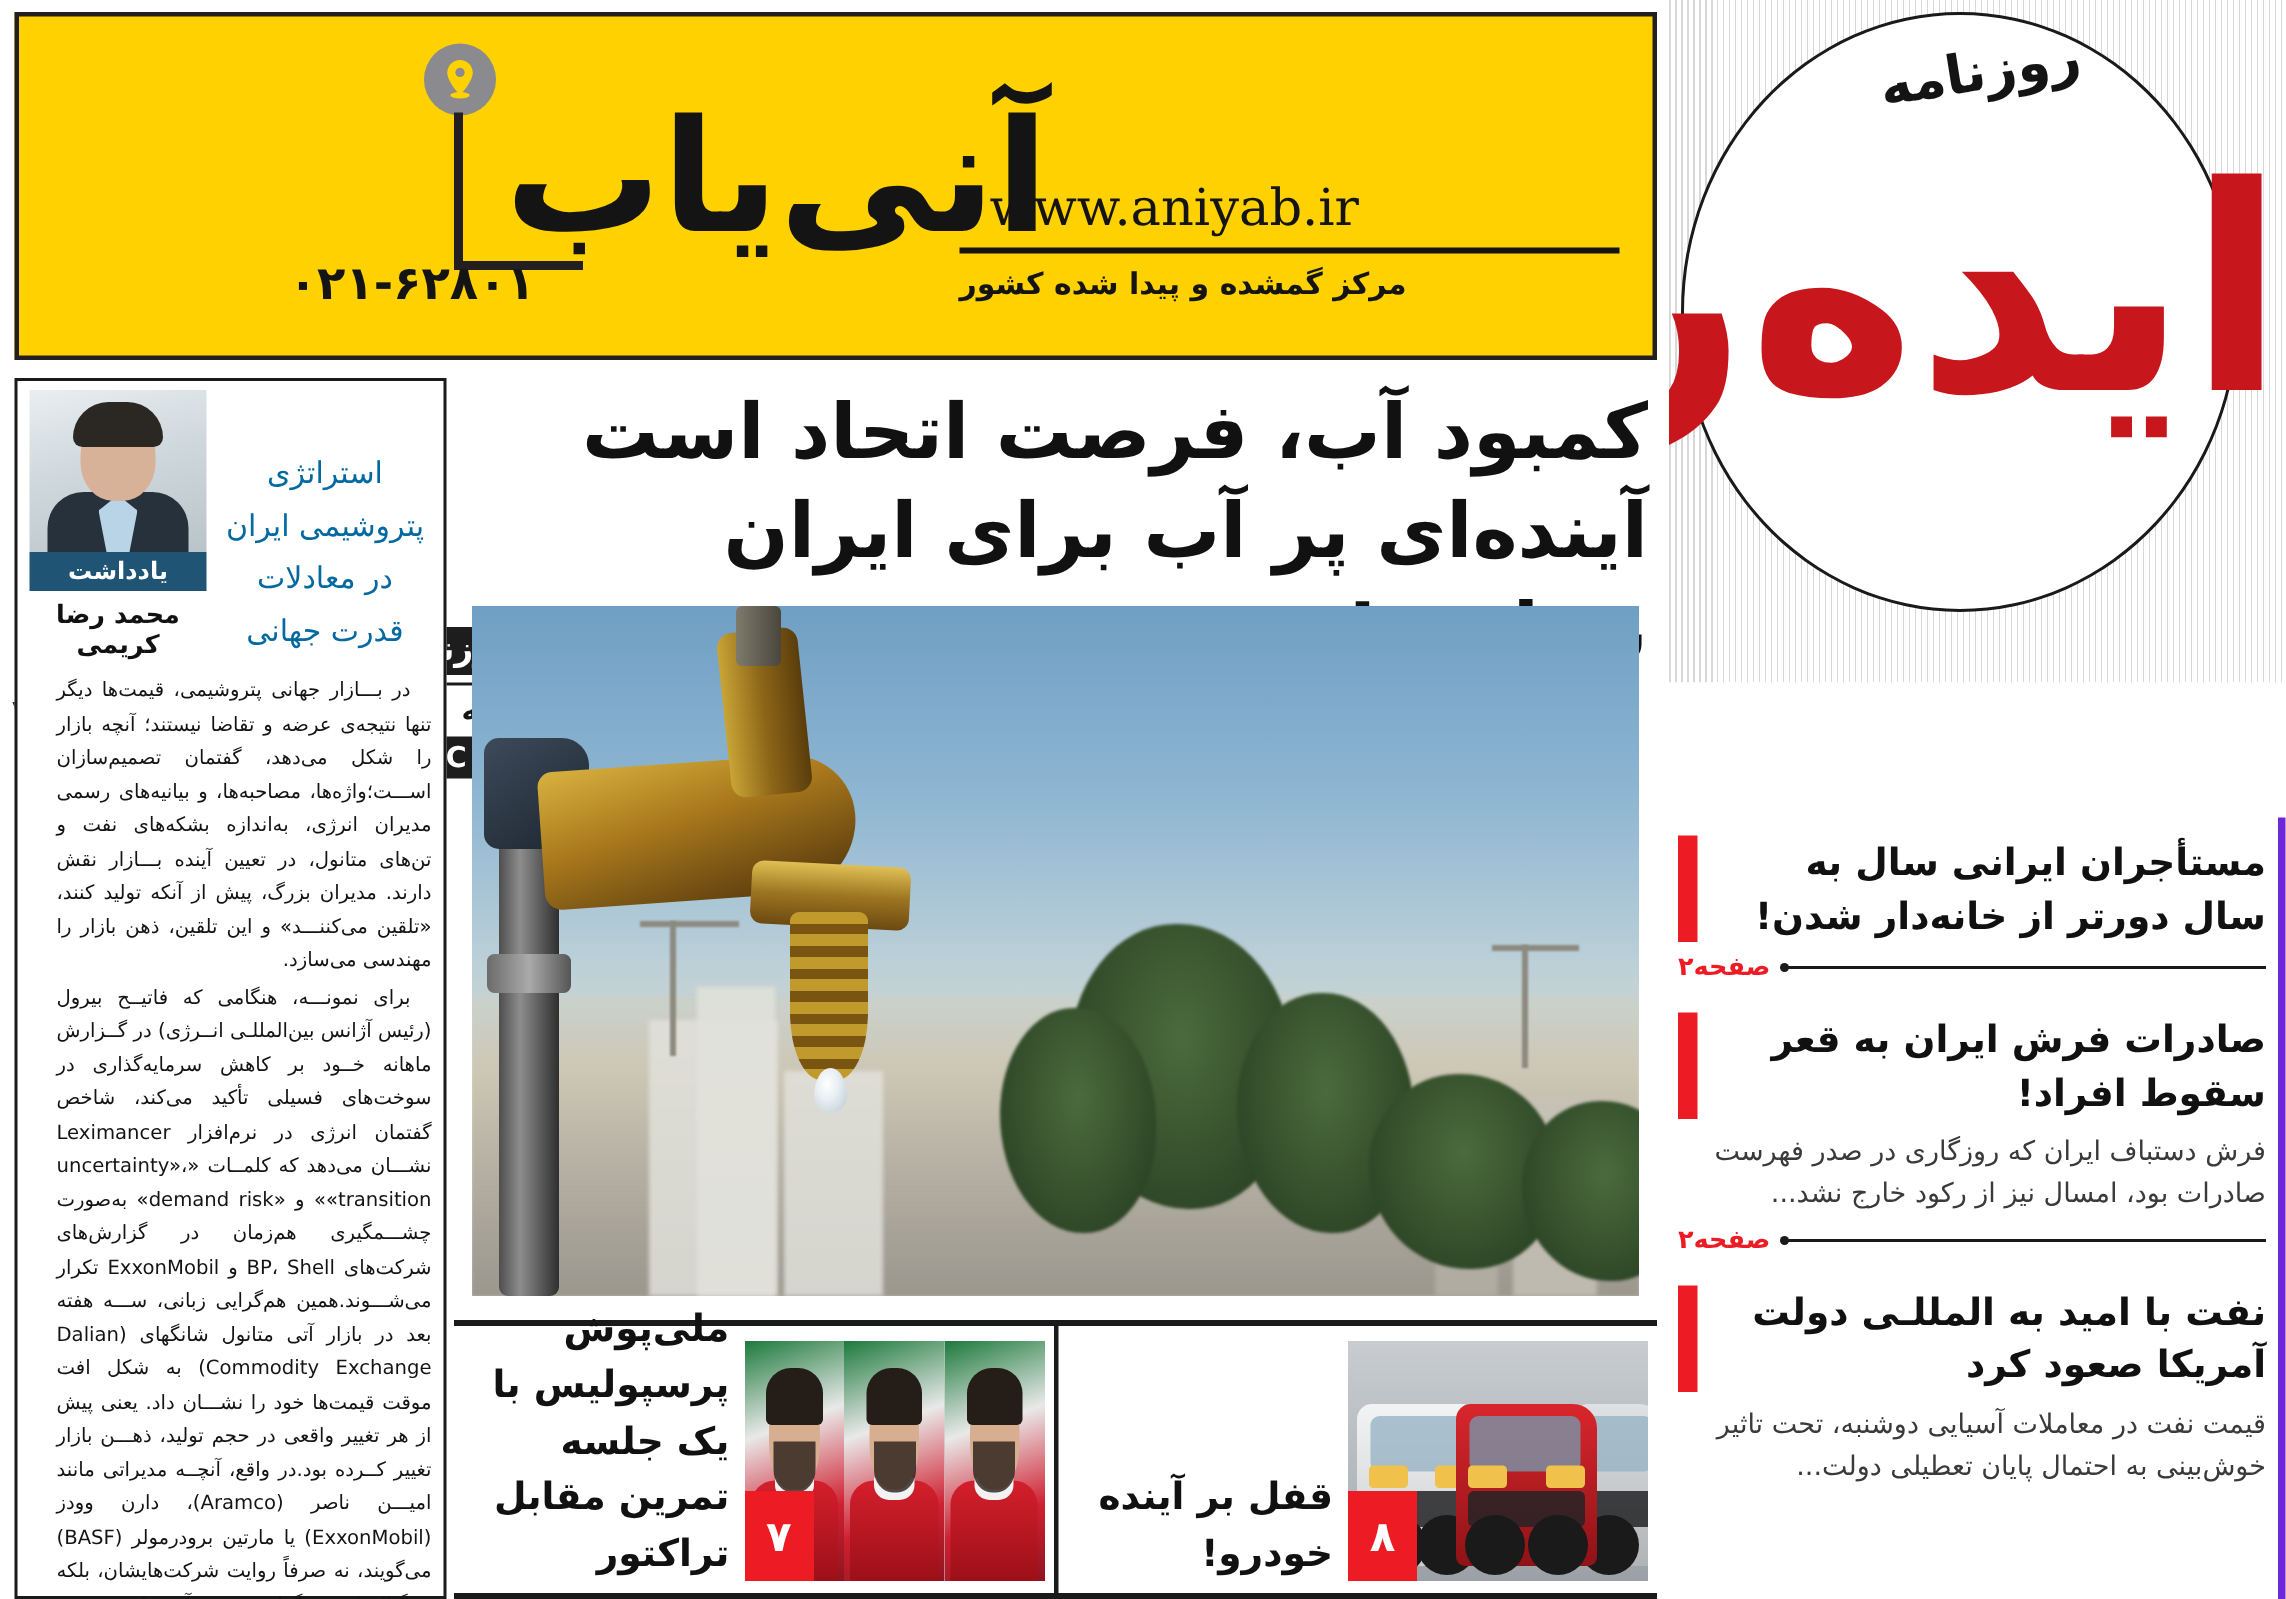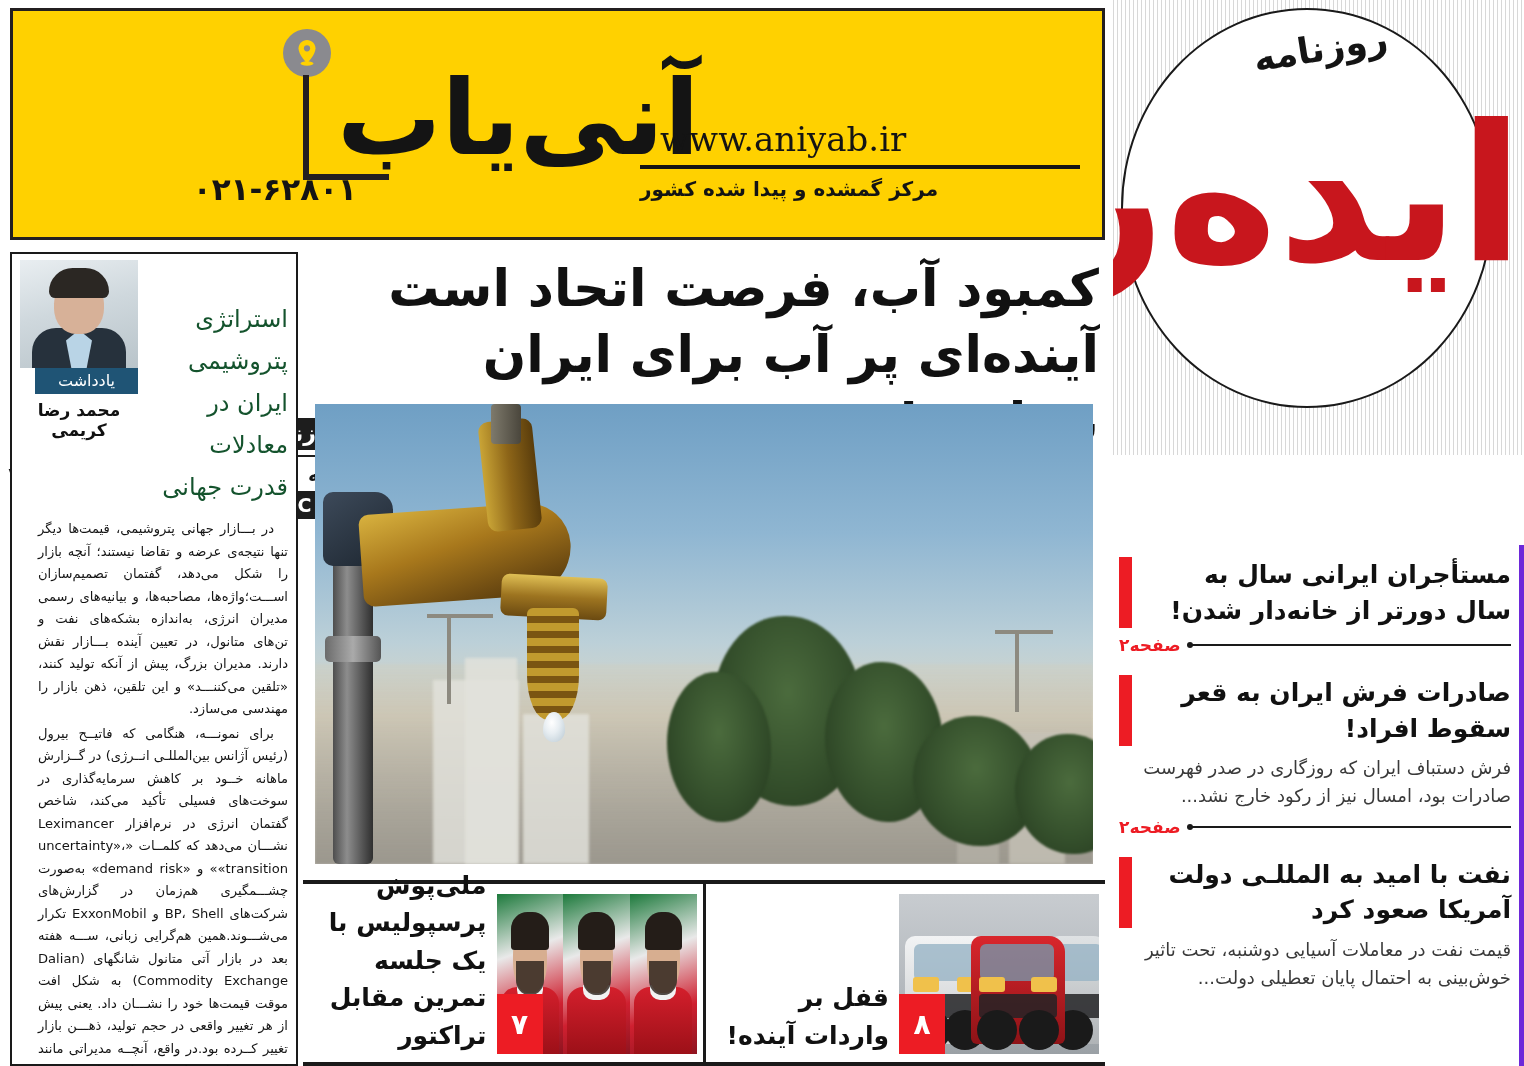--- a/index.html
+++ b/index.html
@@ -246,37 +246,37 @@
     width: 94px; height: 44px; border-radius: 24px 24px 0 0;
     background: #26313c;
   }
   .op-shirt {
     position: absolute; left: 46px; top: 70px;
     width: 26px; height: 40px;
     background: #b9d4e6;
     clip-path: polygon(50% 0, 100% 26%, 78% 100%, 22% 100%, 0 26%);
   }
   .op-badge {
-    width: 103px; height: 26px;
+    width: 118px; height: 26px;
     background: #1f5475;
     color: #ffffff;
-    font-size: 16px; font-weight: normal;
+    font-size: 16px; font-weight: bold;
     text-align: center; line-height: 26px;
   }
   .op-author {
     width: 118px; margin-top: 6px;
     font-size: 17px; font-weight: bold; color: #111;
     text-align: center;
   }
   .op-title {
     flex: 1;
-    font-size: 24px;
-    color: #14532d;
+    font-size: 20px;
+    color: #0369a1;
     line-height: 1.75;
-    text-align: right;
+    text-align: center;
     padding-top: 38px;
   }
   .op-body-text {
     margin-top: 10px;
     font-size: 13.1px;
     line-height: 1.72;
     color: #141414;
     text-align: justify;
     text-align-last: right;
   }
@@ -621,21 +621,21 @@
           <div class="pl-head"></div>
             <div class="pl-hair"></div>
             <div class="pl-beard"></div>
         </div>
 
         <div class="teaser-badge">۷</div>
       </div>
     </div>
 
     <div class="teaser">
-      <div class="teaser-text">قفل بر واردات آینده!</div>
+      <div class="teaser-text">قفل بر آینده خودرو!</div>
       <div class="teaser-thumb" style="background:linear-gradient(to bottom,#c8ccd0 0%,#b3b8bd 60%,#9aa0a5 100%);">
         <div class="car" style="left:6px;width:86px;background:linear-gradient(to bottom,#f2f3f4,#c9ccce);">
           <div class="car-win"></div>
             <div class="car-grille"></div>
           <div class="car-lamp" style="left:8px;"></div>
             <div class="car-lamp" style="right:8px;"></div>
           <div class="car-wheel" style="left:6px;"></div>
             <div class="car-wheel" style="right:6px;"></div>
         </div>
         <div class="car" style="left:72px;width:94px;background:linear-gradient(to bottom,#d9262c,#8e1317);z-index:2;">

